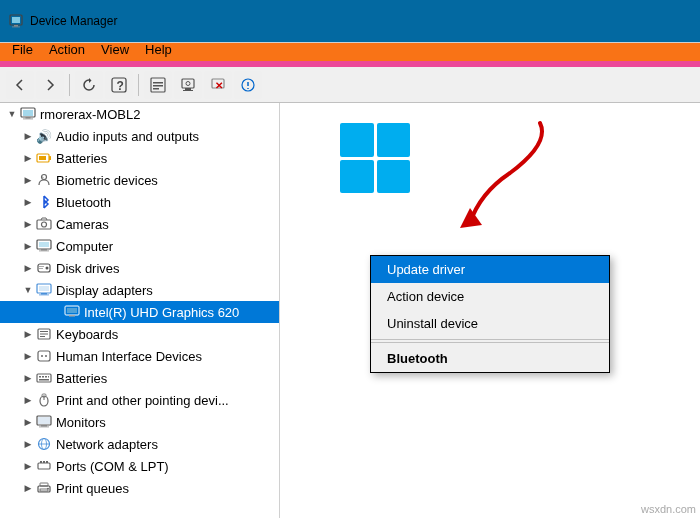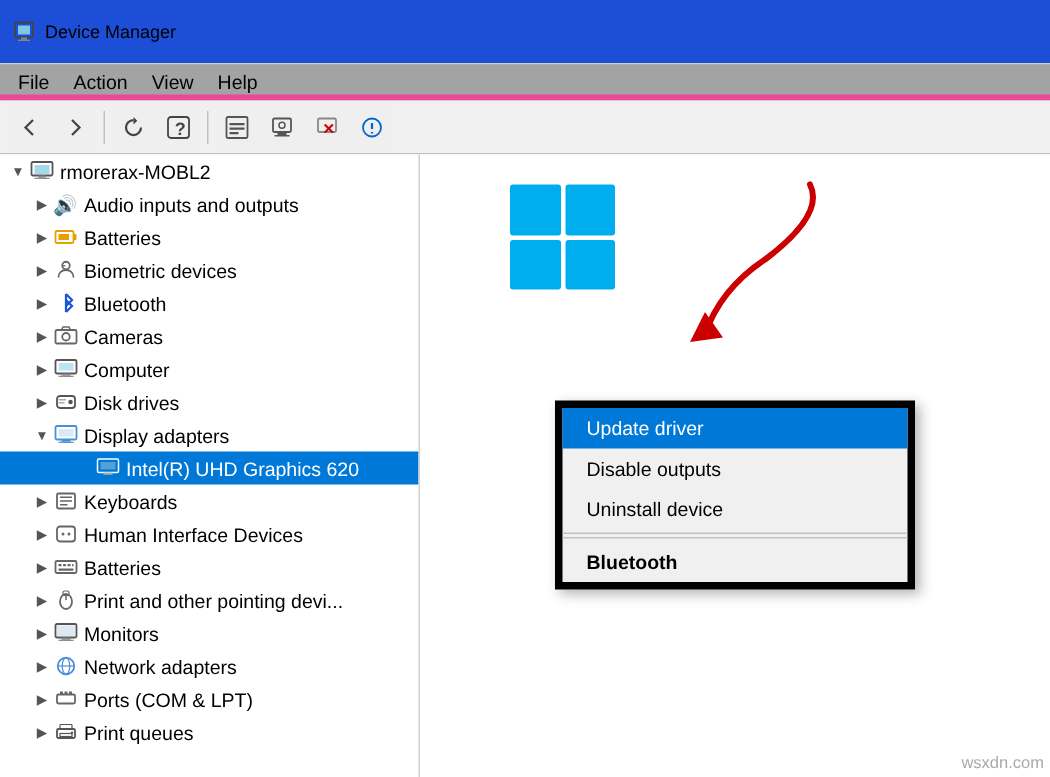--- a/index.html
+++ b/index.html
@@ -8,21 +8,21 @@
       font-size: 13px;
       background: #f0f0f0;
       width: 700px;
       height: 518px;
       overflow: hidden;
       position: relative;
     }
 
     
     .title-bar {
-      background: #1d4ed8;
+      background: #0369a1;
       display: flex;
       align-items: center;
       padding: 21px 8px;
       height: 30px;
       border-bottom: 1px solid #d0d0d0;
     }
     .title-bar-icon {
       width: 16px;
       height: 16px;
       margin-right: 6px;
@@ -30,26 +30,26 @@
       align-items: center;
       justify-content: center;
     }
     .title-bar-text {
       font-size: 12px;
       color: #000;
     }
 
     
     .menu-bar {
-      background: #a3a3a3;
-      display: flex;
-      align-items: flex-start;
+      background: #f97316;
+      display: flex;
+      align-items: flex-end;
       padding: 2px 4px;
       height: 24px;
-      border-bottom: 4px solid #ec4899;
+      border-bottom: 6px solid #ec4899;
     }
     .menu-item {
       padding: 2px 8px;
       cursor: pointer;
       font-size: 13px;
       color: #000;
     }
 
     
     .toolbar {
@@ -177,25 +177,25 @@
       top: 10px;
       left: 130px;
       width: 160px;
       height: 120px;
       pointer-events: none;
     }
 
     
     .context-menu {
       position: absolute;
-      top: 164px;
+      top: 152px;
       left: 90px;
       width: 240px;
       background: #f0f0f0;
-      border: 5px solid #000000;
+      border: 1px solid #000000;
       box-shadow: 3px 3px 8px rgba(0,0,0,0.3);
       z-index: 100;
     }
     .ctx-item {
       padding: 6px 16px;
       cursor: pointer;
       font-size: 13px;
       color: #000;
     }
     .ctx-item.highlighted {
@@ -538,21 +538,21 @@
       <svg width="160" height="130" viewBox="0 0 160 130">
 
         <path d="M130 10 Q140 30 100 60 Q70 80 60 110" stroke="#cc0000" stroke-width="4" fill="none" stroke-linecap="round"></path>
 
         <polygon points="50,115 60,95 72,112" fill="#cc0000"></polygon>
       </svg>
     </div>
 
     <div class="context-menu">
       <div class="ctx-item highlighted">Update driver</div>
-      <div class="ctx-item">Disable outputs</div>
+      <div class="ctx-item">Action device</div>
       <div class="ctx-item">Uninstall device</div>
       <div class="ctx-sep"></div>
       <div class="ctx-sep"></div>
       <div class="ctx-item bold">Bluetooth</div>
     </div>
 
     <div class="watermark">wsxdn.com</div>
 
   </div>
 </div>

